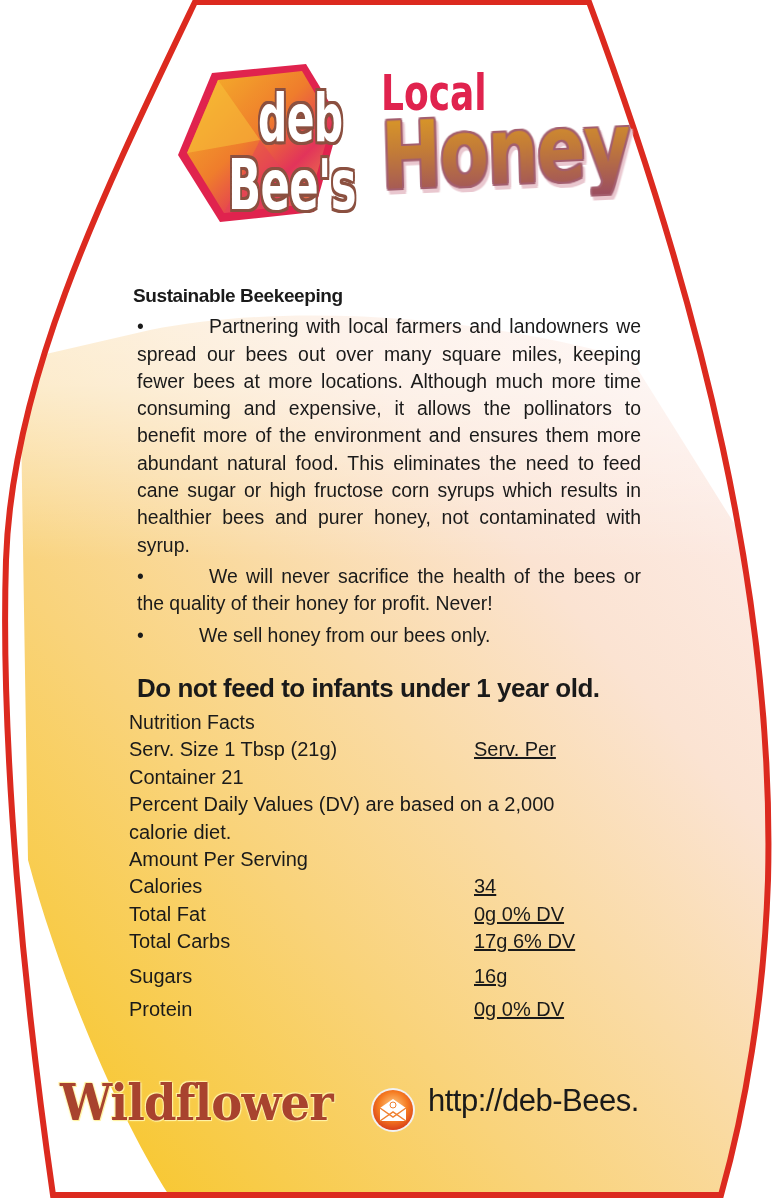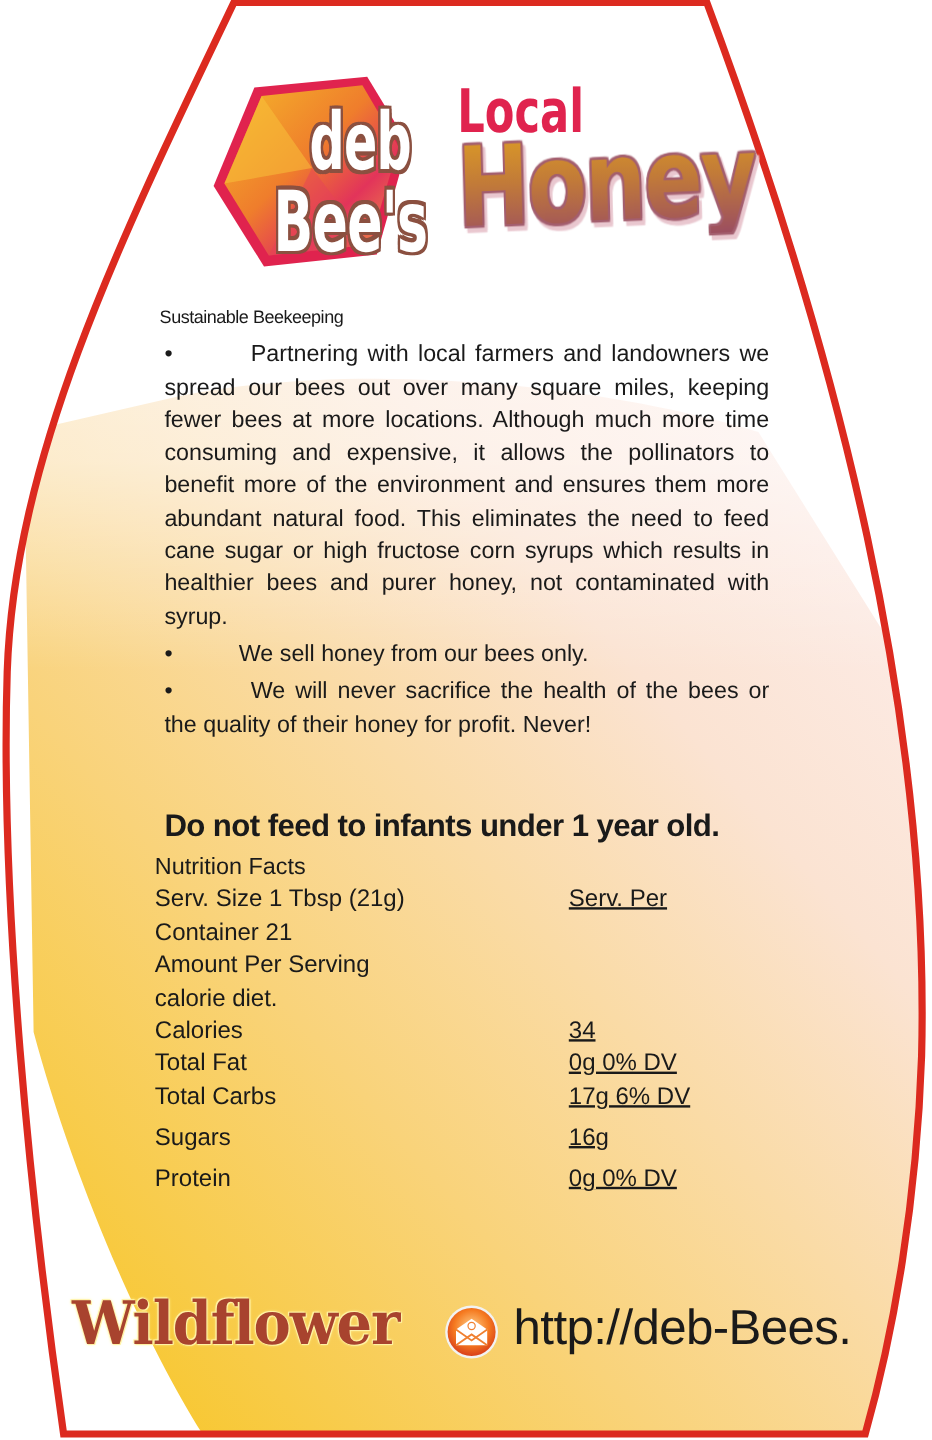--- a/index.html
+++ b/index.html
@@ -41,21 +41,21 @@
       filter: drop-shadow(2px 0 0 #a35e6e) drop-shadow(-2px 0 0 #a35e6e) drop-shadow(0 2px 0 #a35e6e) drop-shadow(0 -2px 0 #a35e6e) drop-shadow(3px 4px 0 #e9c7cf);
       transform: scaleX(0.78) rotate(-2deg); transform-origin: left top;
       letter-spacing: -2px;
     }
 
     .body-text {
       position: absolute; left: 133px; top: 251px; width: 512px;
       font-family: "Liberation Sans", sans-serif; color: #1a1a1a;
       font-size: 19.4px; line-height: 27.3px;
     }
-    .body-text .heading { font-weight: normal; font-size: 15px; letter-spacing: -0.4px; }
+    .body-text .heading { font-weight: bold; font-size: 19px; letter-spacing: -0.4px; margin-top: 31px; }
     .body-text p { margin: 4px; text-align: justify; text-align-last: auto; }
     .body-text .bullet { display: inline-block; width: 72px; }
     .body-text .bullet3 { display: inline-block; width: 62px; }
     .warning {
       position: absolute; left: 137px; top: 673px;
       font-family: "Liberation Sans", sans-serif; font-weight: bold;
       font-size: 26px; color: #1a1a1a; letter-spacing: -0.5px;
     }
 
     .nutrition {
@@ -70,21 +70,21 @@
 
     .wildflower {
       position: absolute; left: 60px; top: 1073px;
       font-family: "DejaVu Serif", serif; font-weight: bold;
       font-size: 50px; color: #a8432e; letter-spacing: -1px;
       text-shadow: 0 0 2px #fff6b0, 0 0 3px #fff2a0, 1px 1px 0 #fff0a0, -1px -1px 0 #fff0a0;
       transform: scaleX(0.93); transform-origin: left top;
     }
     .url {
       position: absolute; left: 428px; top: 1083px;
-      font-family: "Liberation Sans", sans-serif; font-size: 41px;
+      font-family: "Liberation Sans", sans-serif; font-size: 31px;
       color: #1a1a1a; letter-spacing: -0.5px;
     }
   </style>
 </head>
 <body>
 
 <div class="stage">
 
   <svg class="bg" width="777" height="1200" viewBox="0 0 777 1200">
     <defs>
@@ -141,35 +141,36 @@
 
   <div class="logo-text logo-deb">deb</div>
   <div class="logo-text logo-bees">Bee's</div>
 
   <div class="local-text">Local</div>
   <div class="honey-text">Honey</div>
 
   <div class="body-text">
     <div class="heading">Sustainable Beekeeping</div>
     <p><span class="bullet">•</span><span>Partnering with local farmers and landowners we spread our bees out over many square miles, keeping fewer bees at more locations. Although much more time consuming and expensive, it allows the pollinators to benefit more of the environment and ensures them more abundant natural food. This eliminates the need to feed cane sugar or high fructose corn syrups which results in healthier bees and purer honey, not contaminated with syrup.</span></p>
+    <p><span class="bullet">•</span><span>We will never sacrifice the health of the bees or the quality of their honey for profit. Never!</span></p>
     <p style="margin-top:3px;"><span class="bullet3">•</span><span>We sell honey from our bees only.</span></p>
-    <p><span class="bullet">•</span><span>We will never sacrifice the health of the bees or the quality of their honey for profit. Never!</span></p>
   </div>
 
   <div class="warning">Do not feed to infants under 1 year old.</div>
 
   <div class="nutrition">
     <div class="title">Nutrition Facts</div>
     <div class="row">
       <span>Serv. Size 1 Tbsp (21g)</span>
       <span class="val">Serv. Per</span>
     </div>
     <div class="row">Container 21</div>
+    <div class="row">Percent Daily Values (DV) are based on a 2,000</div>
+    <div class="row">calorie diet.</div>
     <div class="row">Amount Per Serving</div>
-    <div class="row">calorie diet.</div>
     <div class="row">
       <span>Calories</span>
       <span class="val">34</span>
     </div>
     <div class="row">
       <span>Total Fat</span>
       <span class="val">0g 0% DV</span>
     </div>
     <div class="row">
       <span>Total Carbs</span>

